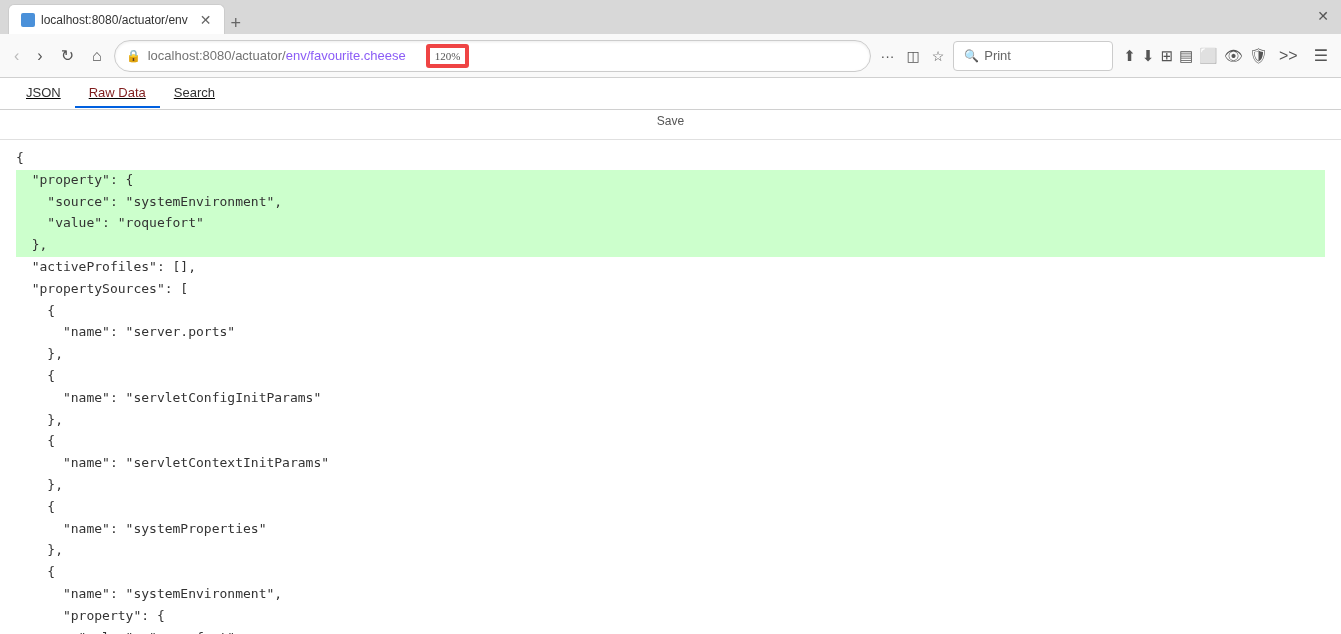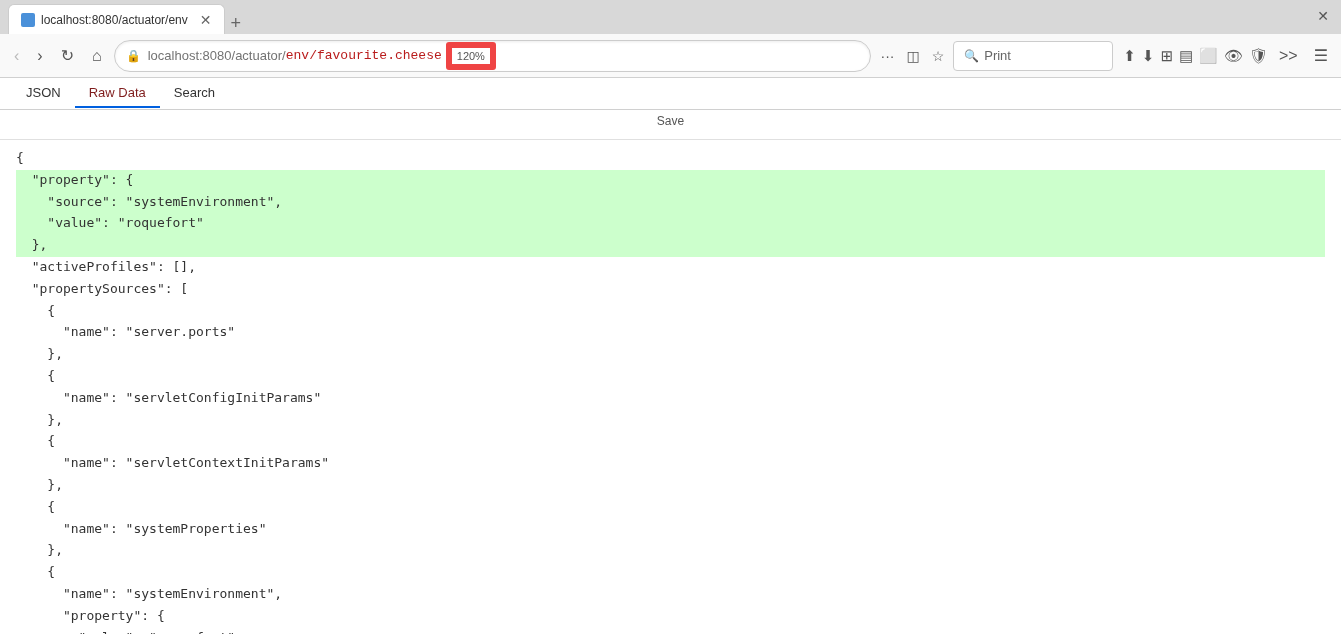--- a/index.html
+++ b/index.html
@@ -35,42 +35,43 @@
     }
     .nav-btn.disabled { color: #bbb; cursor: default; }
     .url-bar {
       flex: 1; display: flex; align-items: center;
       background: #fff; border: 1px solid #ccc; border-radius: 20px;
       padding: 4px 12px; font-size: 13px; height: 32px;
       box-shadow: inset 0 1px 3px rgba(0,0,0,0.08);
     }
     .url-bar .lock-icon { color: #777; margin-right: 6px; font-size: 12px; }
     .url-bar .url-text { color: #737373; }
-    .url-bar .url-highlight { color: #b91c1c; font-family: Liberation Mono, monospace; }
+    .url-bar .url-highlight { color: #8b5cf6; }
     .zoom-badge {
-      background: none; border: 6px solid #ef4444; border-radius: 3px;
-      font-size: 11px; color: #555; padding: 2px 5px; margin-left: 4px;
+      background: none; border: 4px solid #ef4444; border-radius: 3px;
+      font-size: 11px; color: #555; padding: 2px 5px; margin-left: 20px; font-family: Liberation Serif, serif;
     }
     .nav-icon { color: #555; font-size: 14px; cursor: pointer; padding: 3px; }
     .search-bar {
       display: flex; align-items: center;
       background: #fff; border: 1px solid #ccc; border-radius: 4px;
       padding: 4px 10px; height: 30px; width: 160px; font-size: 13px; color: #666;
     }
     .search-bar .search-icon { color: #888; margin-right: 5px; font-size: 12px; }
     .toolbar-icons { display: flex; align-items: center; gap: 6px; margin-left: 4px; }
     .toolbar-icon { color: #555; font-size: 15px; cursor: pointer; }
     .more-btn { font-size: 16px; color: #555; cursor: pointer; padding: 3px 5px; }
     .menu-btn { font-size: 16px; color: #555; cursor: pointer; padding: 3px 5px; }
 
     
     .content-tabs {
       display: flex; align-items: center; background: #fff;
       padding: 0 12px; height: 32px; border-bottom: 1px solid #d0d0d0;
       gap: 0;
+      text-decoration: underline;
     }
     .content-tab {
       padding: 6px 14px; font-size: 13px; cursor: pointer; color: #333;
       border-bottom: 2px solid transparent;
     }
     .content-tab.active { color: #7f1d1d; border-bottom: 2px solid #0060df; }
 
     
     .toolbar {
       display: flex; align-items: center; background: #fff;

